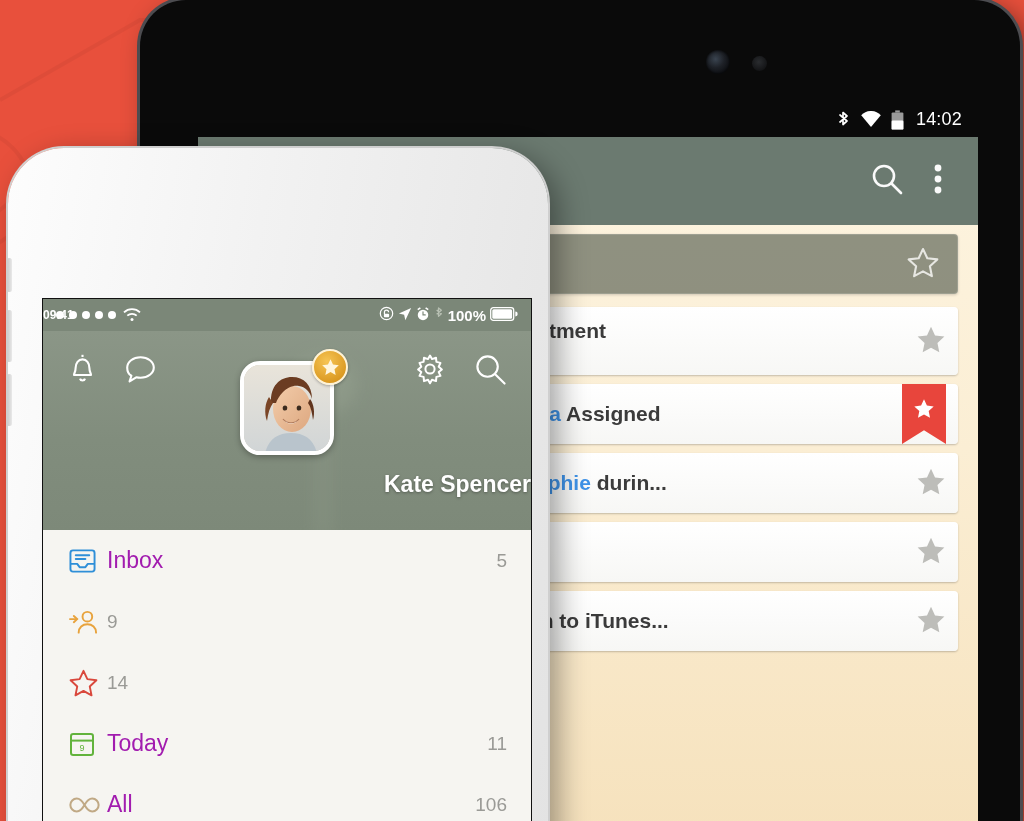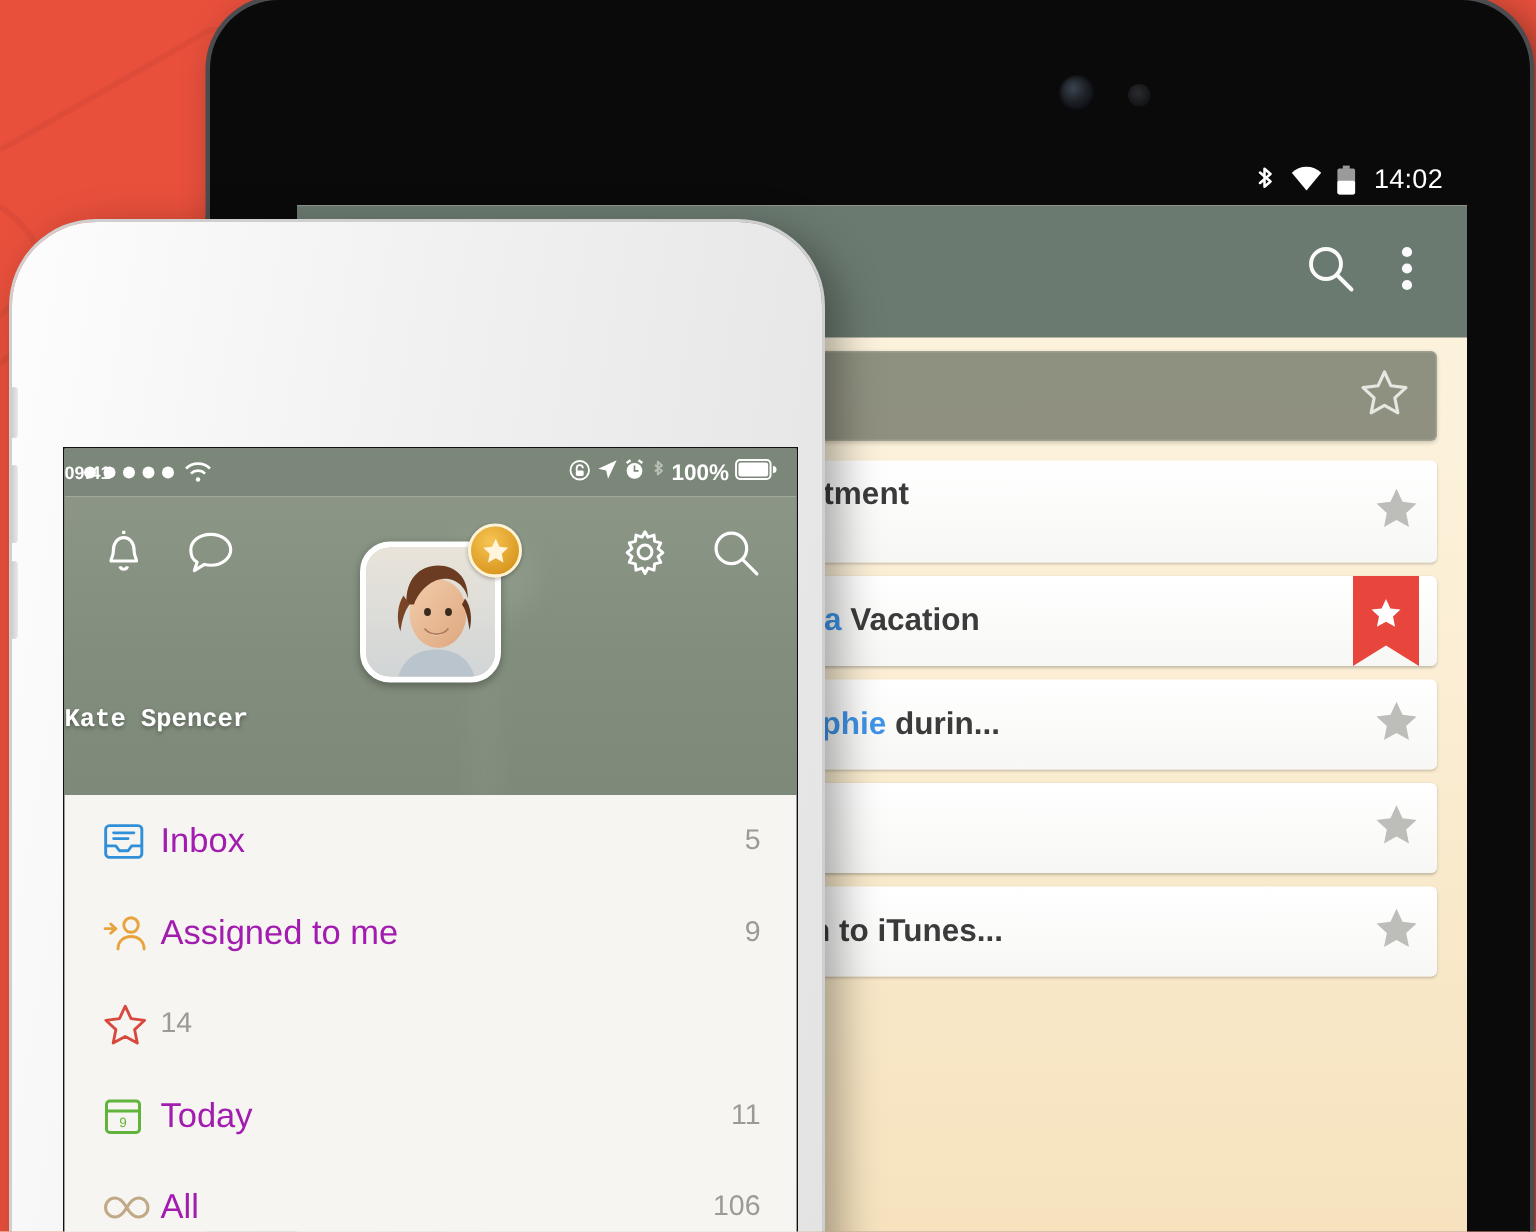--- a/index.html
+++ b/index.html
@@ -181,22 +181,22 @@
   .avatar svg { display:block; }
   .badge {
     position:absolute; right:-14px; top:-12px; width:36px; height:36px;
     border-radius:50%;
     background:radial-gradient(circle at 40% 32%,#f6c453,#dc9b24 70%,#c8861a 100%);
     border:2px solid #fff3d6;
     display:flex; align-items:center; justify-content:center;
     box-shadow:0 1px 3px rgba(0,0,0,.3);
   }
   .uname {
-    position:absolute; left:0; right:0; top:140px; text-align:left;
-    color:#fff; font-size:17px; font-weight:700; text-shadow:0 1px 3px rgba(0,0,0,.35);font-family:Liberation Mono, monospace;
+    position:absolute; left:0; right:0; top:140px; text-align:right;
+    color:#fff; font-size:23px; font-weight:700; text-shadow:0 1px 3px rgba(0,0,0,.35);
   }
 
   .ph-list { background:#f6f5f1; }
   .ph-item {
     display:flex; align-items:center; height:61px;
     padding:0 24px 0 26px;
   }
   .ph-item .ic { width:38px; flex:0 0 38px; display:flex; align-items:center; }
   .ph-item .lbl { font-size:23px; color:#a21caf; flex:1; }
   .ph-item .cnt { font-size:19px; color:#9a9a96; }
@@ -326,21 +326,21 @@
         <span class="star-grey">
           <svg width="30" height="29" viewBox="0 0 32 31" fill="#bdbdb9">
             <path d="M16 2 l4.3 9.2 10 1.2 -7.4 6.9 2 9.9 -8.9-4.9 -8.9 4.9 2-9.9 -7.4-6.9 10-1.2z"></path>
           </svg>
         </span>
       </div>
 
       <div class="task-row">
         <span class="chk"></span>
         <span class="task-text-wrap">
-          <span class="task-title"><span>Call Travel Agent </span><span class="tag">#Australia</span><span> Vacation</span></span>
+          <span class="task-title"><span>Call Travel Agent </span><span class="tag">#Australia</span><span> Assigned</span></span>
         </span>
         <span class="ribbon">
           <svg width="22" height="21" viewBox="0 0 32 31" fill="#fff">
             <path d="M16 2 l4.3 9.2 10 1.2 -7.4 6.9 2 9.9 -8.9-4.9 -8.9 4.9 2-9.9 -7.4-6.9 10-1.2z"></path>
           </svg>
         </span>
       </div>
 
       <div class="task-row">
         <span class="chk"></span>
@@ -535,21 +535,20 @@
 
       <div class="ph-item">
         <span class="ic">
           <svg width="29" height="26" viewBox="0 0 30 26" fill="none" stroke="#e8a33d" stroke-width="2" stroke-linecap="round">
             <circle cx="19" cy="7.5" r="5"></circle>
             <path d="M10 24 c0-5.4 4-8.6 9-8.6 s9 3.2 9 8.6" stroke-linejoin="round"></path>
             <path d="M1 10 h7"></path>
               <path d="M5 6.8 L8.4 10 L5 13.2"></path>
           </svg>
         </span>
-        <span class="lbl">Assigned to me</span>
         <span class="cnt">9</span>
       </div>
 
       <div class="ph-item">
         <span class="ic">
           <svg width="29" height="28" viewBox="0 0 32 31" fill="none" stroke="#d9483c" stroke-width="2.1" stroke-linejoin="round">
             <path d="M16 2 l4.3 9.2 10 1.2 -7.4 6.9 2 9.9 -8.9-4.9 -8.9 4.9 2-9.9 -7.4-6.9 10-1.2z"></path>
           </svg>
         </span>
         <span class="cnt">14</span>

